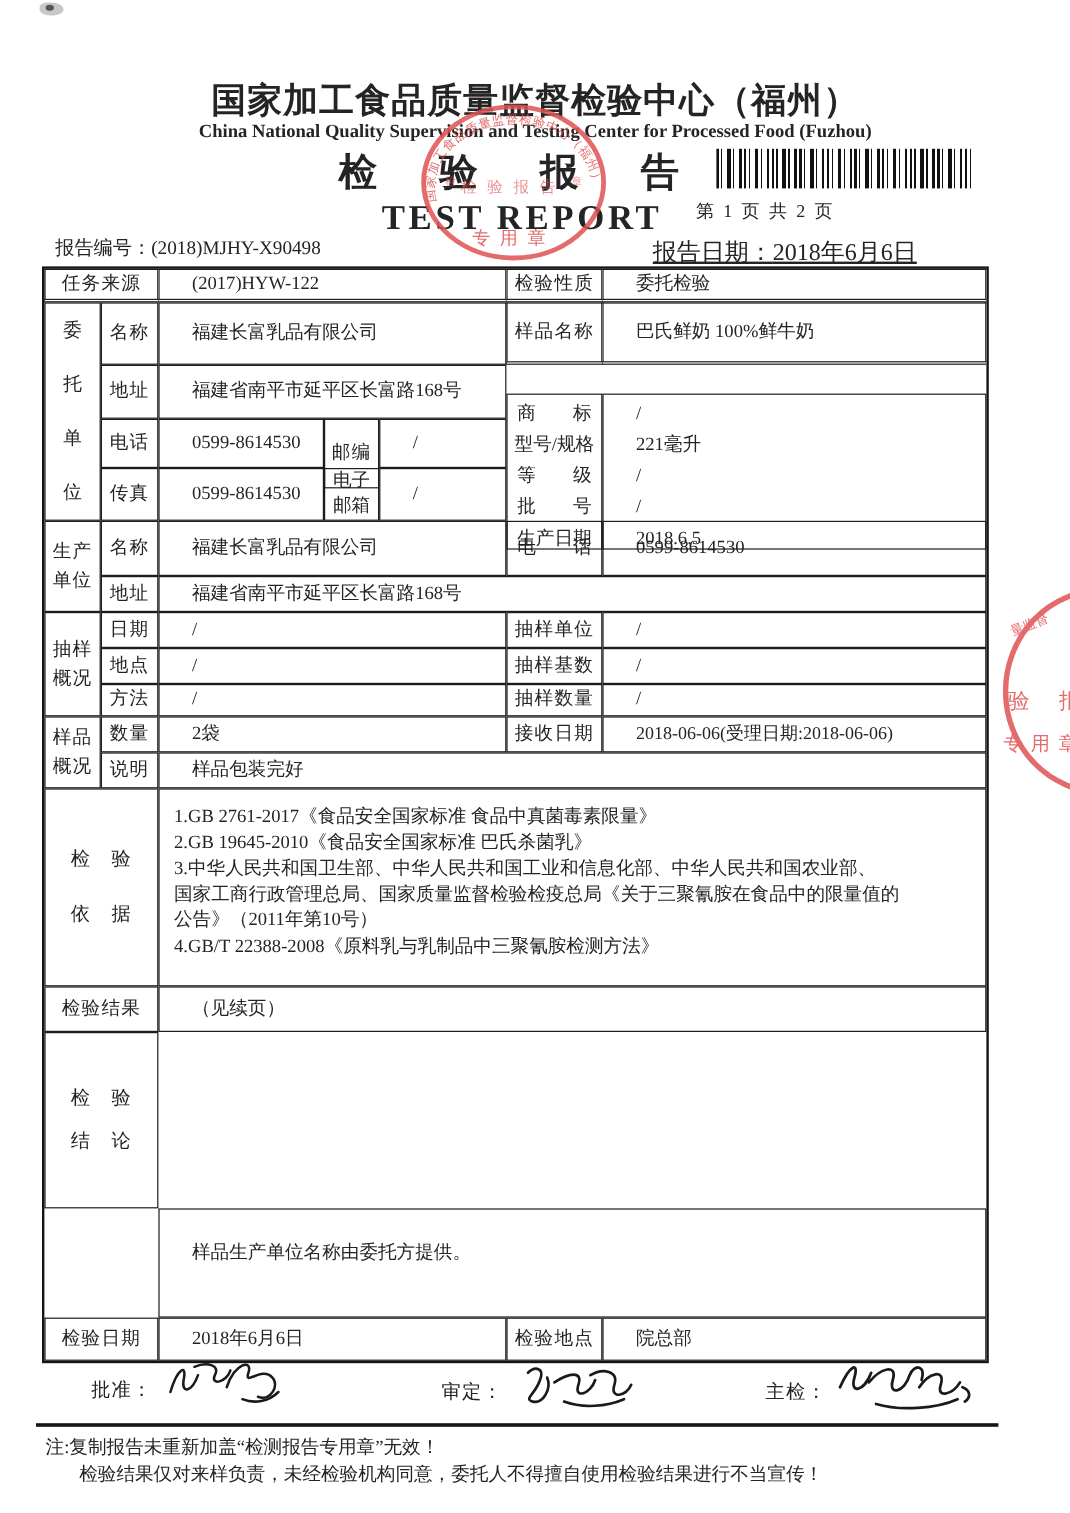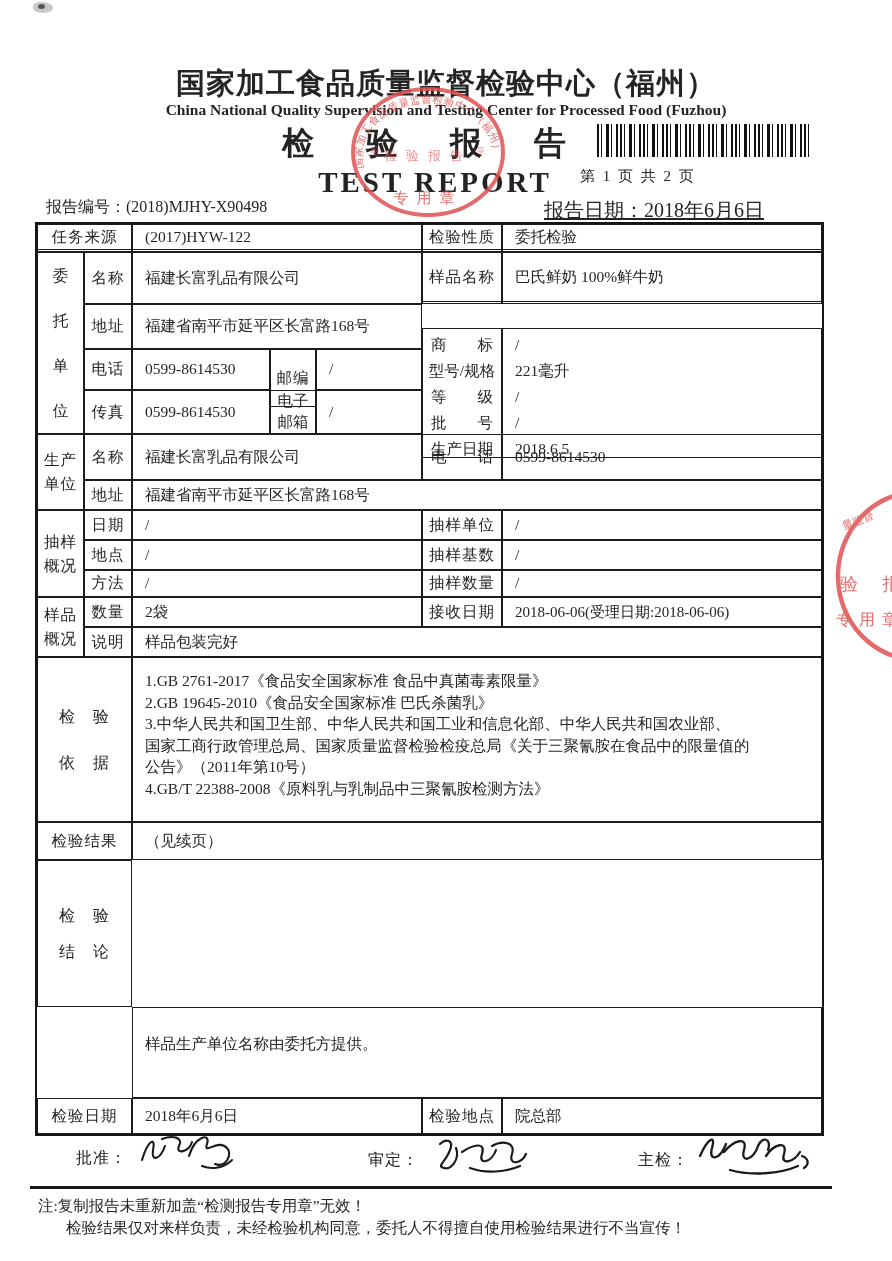--- a/index.html
+++ b/index.html
@@ -28,21 +28,21 @@
   .smudge{top:2px;left:33px;width:20px;height:11px;background:#9a9a9a;opacity:.55;border-radius:40% 60% 50% 50%;}
   .smudge2{top:4px;left:38px;width:7px;height:5px;background:#555;border-radius:50%;}
   
   .tbl{top:222px;left:35px;width:785px;height:910px;border:2px solid #151515;}
   .cell{
     position:absolute;box-sizing:border-box;border:1px solid #1c1c1c;
     display:flex;align-items:center;font-size:15.5px;white-space:pre-line;
     overflow:hidden;line-height:1.35;
   }
   .lab{justify-content:center;text-align:center;letter-spacing:1px;}
-  .val{justify-content:flex-start;padding-left:12px;text-align:left;}
+  .val{justify-content:flex-start;padding-left:27px;text-align:left;}
   .dbl{border-bottom:3px double #1c1c1c;}
   .vgroup{line-height:45px;letter-spacing:0;}
   .g2{line-height:24px;}
   .attr5{line-height:26px;align-items:flex-start;padding-top:3px;margin-top:24px;}
   .big2{line-height:46px;font-size:16px;}
   .big2b{line-height:36px;font-size:16px;}
   .para{align-items:flex-start;padding:12px 10px 0 12px;line-height:21.5px;}
   .para2{align-items:flex-start;padding:30px 14px 0 12px;line-height:22px;}
   
   .sig-label{font-size:16px;letter-spacing:1px;}

